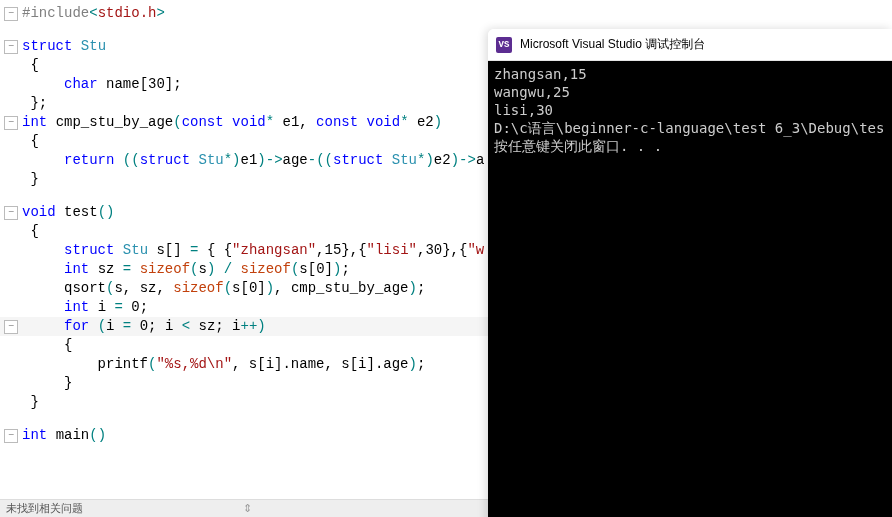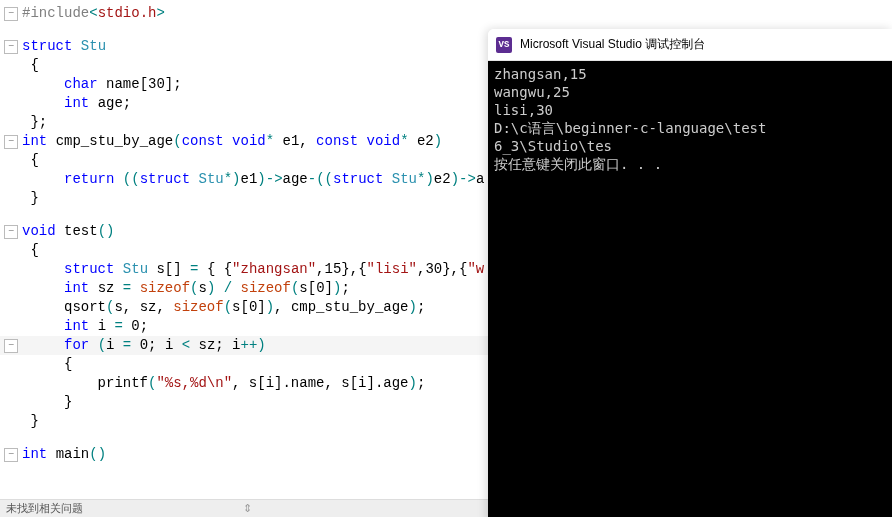--- a/index.html
+++ b/index.html
@@ -132,21 +132,20 @@
 </head>
 <body>
 
 <div class="editor">
   <div id="code-lines">
       <div class="line"><span class="gut">−</span><span class="code"><span class="mac">#include</span><span class="op">&lt;</span><span class="inc">stdio.h</span><span class="op">&gt;</span></span></div>
       <div class="line"><span class="gut empty"> </span></div>
       <div class="line"><span class="gut">−</span><span class="code"><span class="kw">struct</span><span class="id"> </span><span class="struct">Stu</span></span></div>
       <div class="line"><span class="gut empty"> </span><span class="code"><span class="id"> {</span></span></div>
       <div class="line"><span class="gut empty"> </span><span class="code"><span class="id">     </span><span class="kw">char</span><span class="id"> name[</span><span class="num">30</span><span class="id">];</span></span></div>
-      <div class="line"><span class="gut empty"> </span><span class="code"><span class="id">     </span><span class="kw">int</span><span class="id"> age;</span></span></div>
       <div class="line"><span class="gut empty"> </span><span class="code"><span class="id"> };</span></span></div>
       <div class="line"><span class="gut">−</span><span class="code"><span class="kw">int</span><span class="id"> </span><span class="fn">cmp_stu_by_age</span><span class="paren">(</span><span class="kw">const</span><span class="id"> </span><span class="kw">void</span><span class="op">*</span><span class="id"> e1, </span><span class="kw">const</span><span class="id"> </span><span class="kw">void</span><span class="op">*</span><span class="id"> e2</span><span class="paren">)</span></span></div>
       <div class="line"><span class="gut empty"> </span><span class="code"><span class="id"> {</span></span></div>
       <div class="line"><span class="gut empty"> </span><span class="code"><span class="id">     </span><span class="kw">return</span><span class="id"> </span><span class="paren">((</span><span class="kw">struct</span><span class="id"> </span><span class="struct">Stu</span><span class="op">*</span><span class="paren">)</span><span class="id">e1</span><span class="paren">)</span><span class="op">-&gt;</span><span class="id">age</span><span class="op">-</span><span class="paren">((</span><span class="kw">struct</span><span class="id"> </span><span class="struct">Stu</span><span class="op">*</span><span class="paren">)</span><span class="id">e2</span><span class="paren">)</span><span class="op">-&gt;</span><span class="id">a</span></span></div>
       <div class="line"><span class="gut empty"> </span><span class="code"><span class="id"> }</span></span></div>
       <div class="line"><span class="gut empty"> </span><span class="code"><span class="id"></span></span></div>
       <div class="line"><span class="gut">−</span><span class="code"><span class="kw">void</span><span class="id"> </span><span class="fn">test</span><span class="paren">()</span></span></div>
       <div class="line"><span class="gut empty"> </span><span class="code"><span class="id"> {</span></span></div>
       <div class="line"><span class="gut empty"> </span><span class="code"><span class="id">     </span><span class="kw">struct</span><span class="id"> </span><span class="struct">Stu</span><span class="id"> s[] </span><span class="op">=</span><span class="id"> { {</span><span class="str">"zhangsan"</span><span class="id">,</span><span class="num">15</span><span class="id">},{</span><span class="str">"lisi"</span><span class="id">,</span><span class="num">30</span><span class="id">},{</span><span class="str">"w</span></span></div>
       <div class="line"><span class="gut empty"> </span><span class="code"><span class="id">     </span><span class="kw">int</span><span class="id"> sz </span><span class="op">=</span><span class="id"> </span><span class="sz">sizeof</span><span class="paren">(</span><span class="id">s</span><span class="paren">)</span><span class="id"> </span><span class="op">/</span><span class="id"> </span><span class="sz">sizeof</span><span class="paren">(</span><span class="id">s[</span><span class="num">0</span><span class="id">]</span><span class="paren">)</span><span class="id">;</span></span></div>
@@ -164,14 +163,14 @@
     <span>未找到相关问题</span>
     <span class="scrollhint">⇕</span>
   </div>
 </div>
 
 <div class="console">
   <div class="titlebar">
     <span class="titlebar-icon">VS</span>
     <span class="titlebar-text">Microsoft Visual Studio 调试控制台</span>
   </div>
-  <div class="term" id="term-out"><div class="term-line">zhangsan,15</div><div class="term-line">wangwu,25</div><div class="term-line">lisi,30</div><div class="term-line"></div><div class="term-line">D:\c语言\beginner-c-language\test 6_3\Studio\tes</div><div class="term-line">按任意键关闭此窗口. . .</div></div>
+  <div class="term" id="term-out"><div class="term-line">zhangsan,15</div><div class="term-line">wangwu,25</div><div class="term-line">lisi,30</div><div class="term-line"></div><div class="term-line">D:\c语言\beginner-c-language\test 6_3\Debug\tes</div><div class="term-line">按任意键关闭此窗口. . .</div></div>
 </div>
 
 </body></html>

